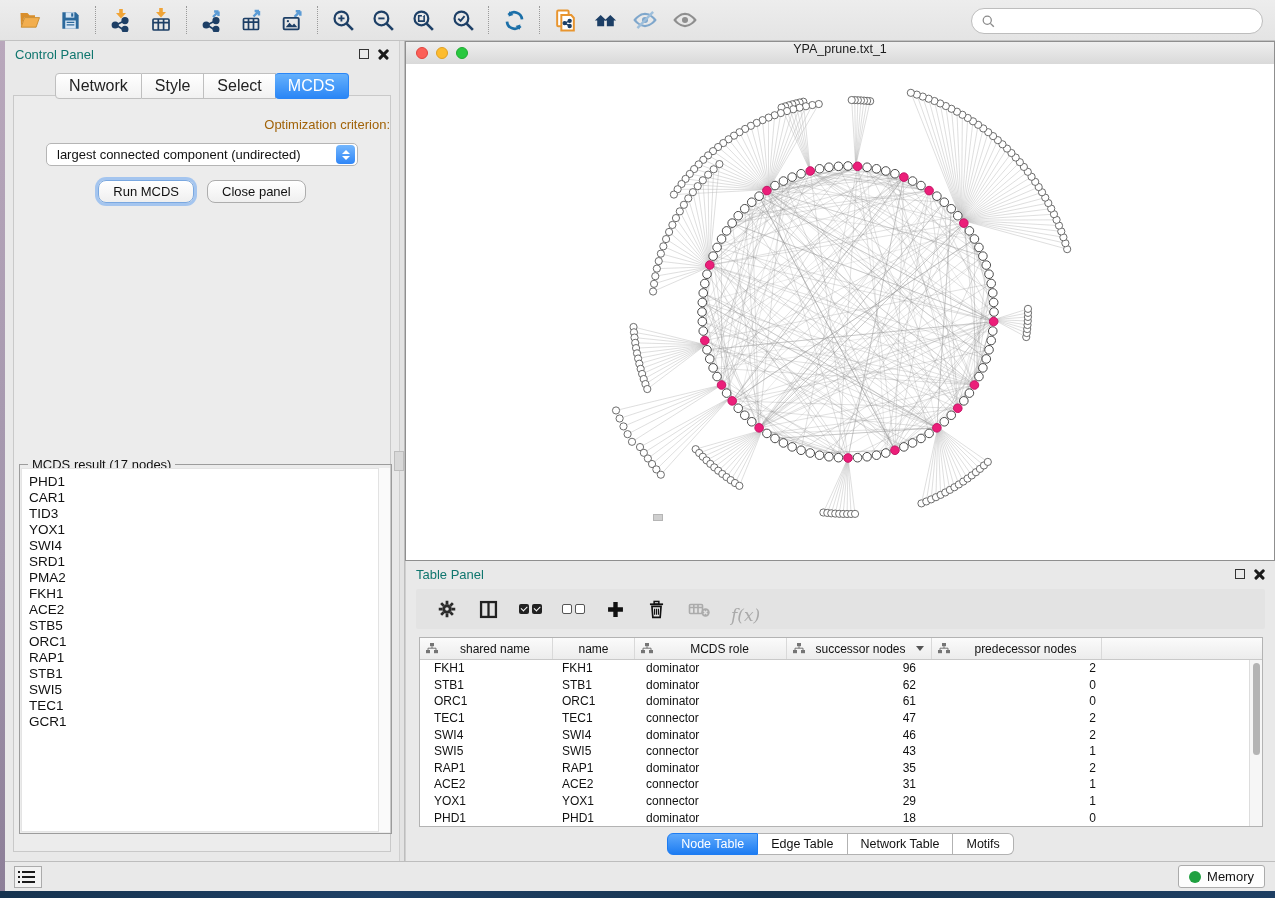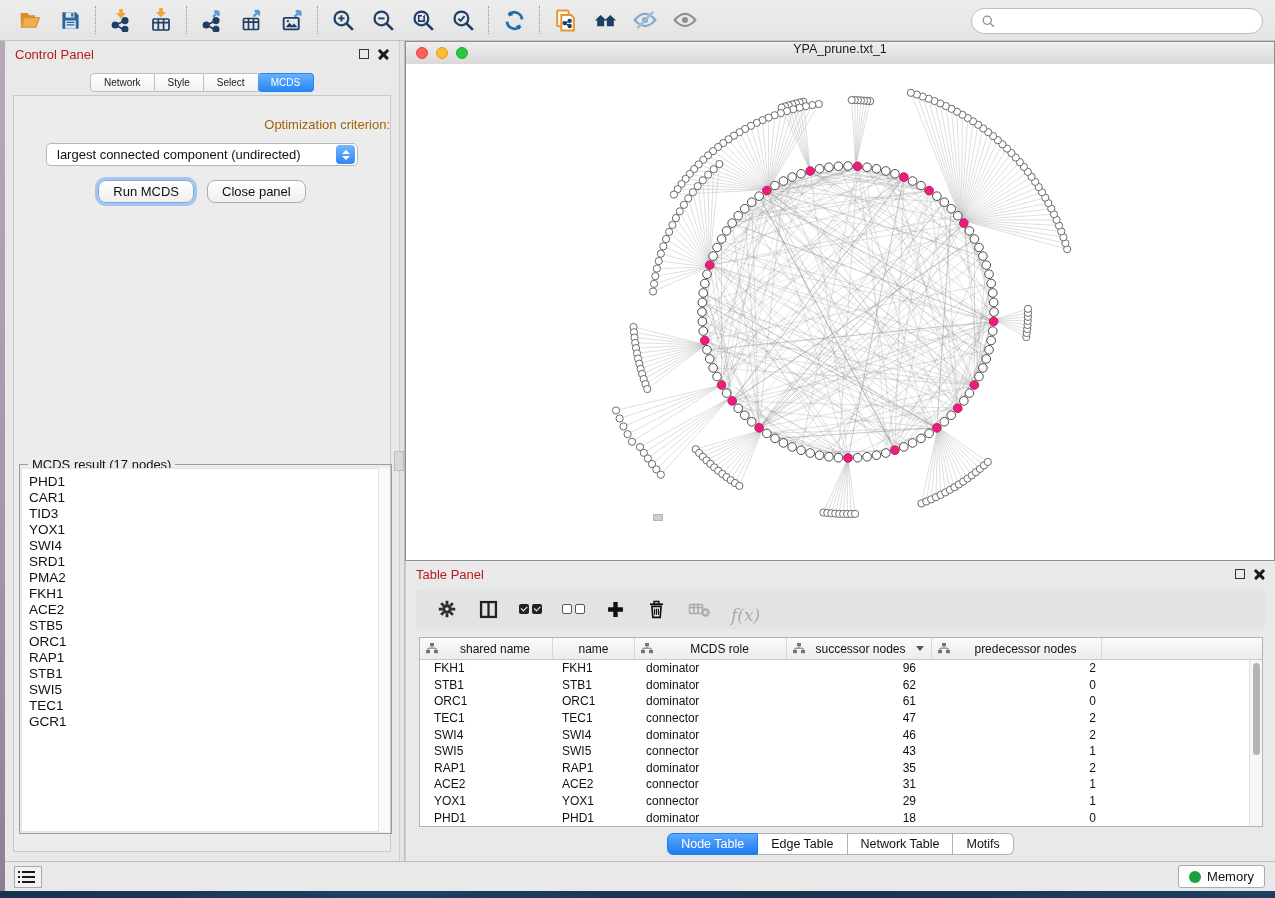--- a/index.html
+++ b/index.html
@@ -14,29 +14,29 @@
   
   .toolbar { position:absolute; left:0; top:0; width:1275px; height:41px; background:linear-gradient(#ededed,#e4e4e4); border-bottom:1px solid #c2c2c2; display:flex; align-items:center; padding-left:10px; }
   .tbtn { width:40px; height:32px; display:flex; align-items:center; justify-content:center; }
   .tsep { border-left:1px dotted #9a9a9a; height:28px; margin:0 5px; }
   .searchbox { position:absolute; right:12px; top:8px; width:292px; height:26px; background:#fff; border:1px solid #bdbdbd; border-radius:13px; display:flex; align-items:center; padding-left:9px; }
   .searchbox input { border:none; outline:none; flex:1; height:20px; font-size:13px; background:transparent; font-family:"Liberation Sans",sans-serif; }
 
   
   .control-panel { position:absolute; left:5px; top:41px; width:394px; height:820px; background:#e9e9e9; }
   .panel-header { height:26px; display:flex; align-items:center; padding:0 10px; }
-  .panel-title { font-size:13px; color:#b91c1c; flex:1; }
+  .panel-title { font-size:13px; color:#0f766e; flex:1; }
   .win-icons { display:flex; align-items:center; gap:9px; }
   .float-icon { width:10px; height:10px; border:1.6px solid #333; display:inline-block; }
   .x-icon { position:relative; width:11px; height:11px; display:inline-block; }
   .x-icon::before,.x-icon::after { content:""; position:absolute; left:-1px; top:4.5px; width:13px; height:2.6px; background:#1a1a1a; border-radius:1px; }
   .x-icon::before { transform:rotate(45deg); } .x-icon::after { transform:rotate(-45deg); }
 
   .cp-tabs { position:absolute; left:0; top:32px; width:100%; display:flex; justify-content:center; z-index:2; }
-  .cp-tab { font-size:10px; color:#222; padding:3px 13px; background:linear-gradient(#ffffff,#f1f1f1); border:1px solid #bfbfbf; border-left-width:0; cursor:default; }
+  .cp-tab { font-size:16px; color:#222; padding:3px 13px; background:linear-gradient(#ffffff,#f1f1f1); border:1px solid #bfbfbf; border-left-width:0; cursor:default; }
   .cp-tab:first-child { border-left-width:1px; border-radius:4px 0 0 4px; }
   .cp-tab.active { background:linear-gradient(#66b1fc,#2a86f6); color:#fff; border-color:#2a86f6; border-radius:4px; margin-left:-1px; }
   .cp-content { position:absolute; left:8px; right:8px; top:54px; bottom:9px; background:#ececec; border:1px solid #c9c9c9; }
   .opt-label { text-align:right; margin-top:21px; font-size:13px; color:#a16207; }
   .criterion-select { position:relative; margin:11px auto 0; width:312px; height:23px; background:#fff; border:1px solid #b5b5b5; border-radius:5px; display:flex; align-items:center; }
   .criterion-select .val { flex:1; font-size:13px; color:#111; padding-left:10px; white-space:nowrap; overflow:hidden; }
   .stepper { width:19px; height:19px; margin-right:2px; border-radius:4px; background:linear-gradient(#73b6fd,#2f86f7); display:flex; flex-direction:column; align-items:center; justify-content:center; gap:2px; }
   .stepper .up { width:0;height:0;border-left:4px solid transparent;border-right:4px solid transparent;border-bottom:4px solid #fff; }
   .stepper .dn { width:0;height:0;border-left:4px solid transparent;border-right:4px solid transparent;border-top:4px solid #fff; }
   .btn-row { display:flex; justify-content:center; gap:13px; margin-top:14px; }

